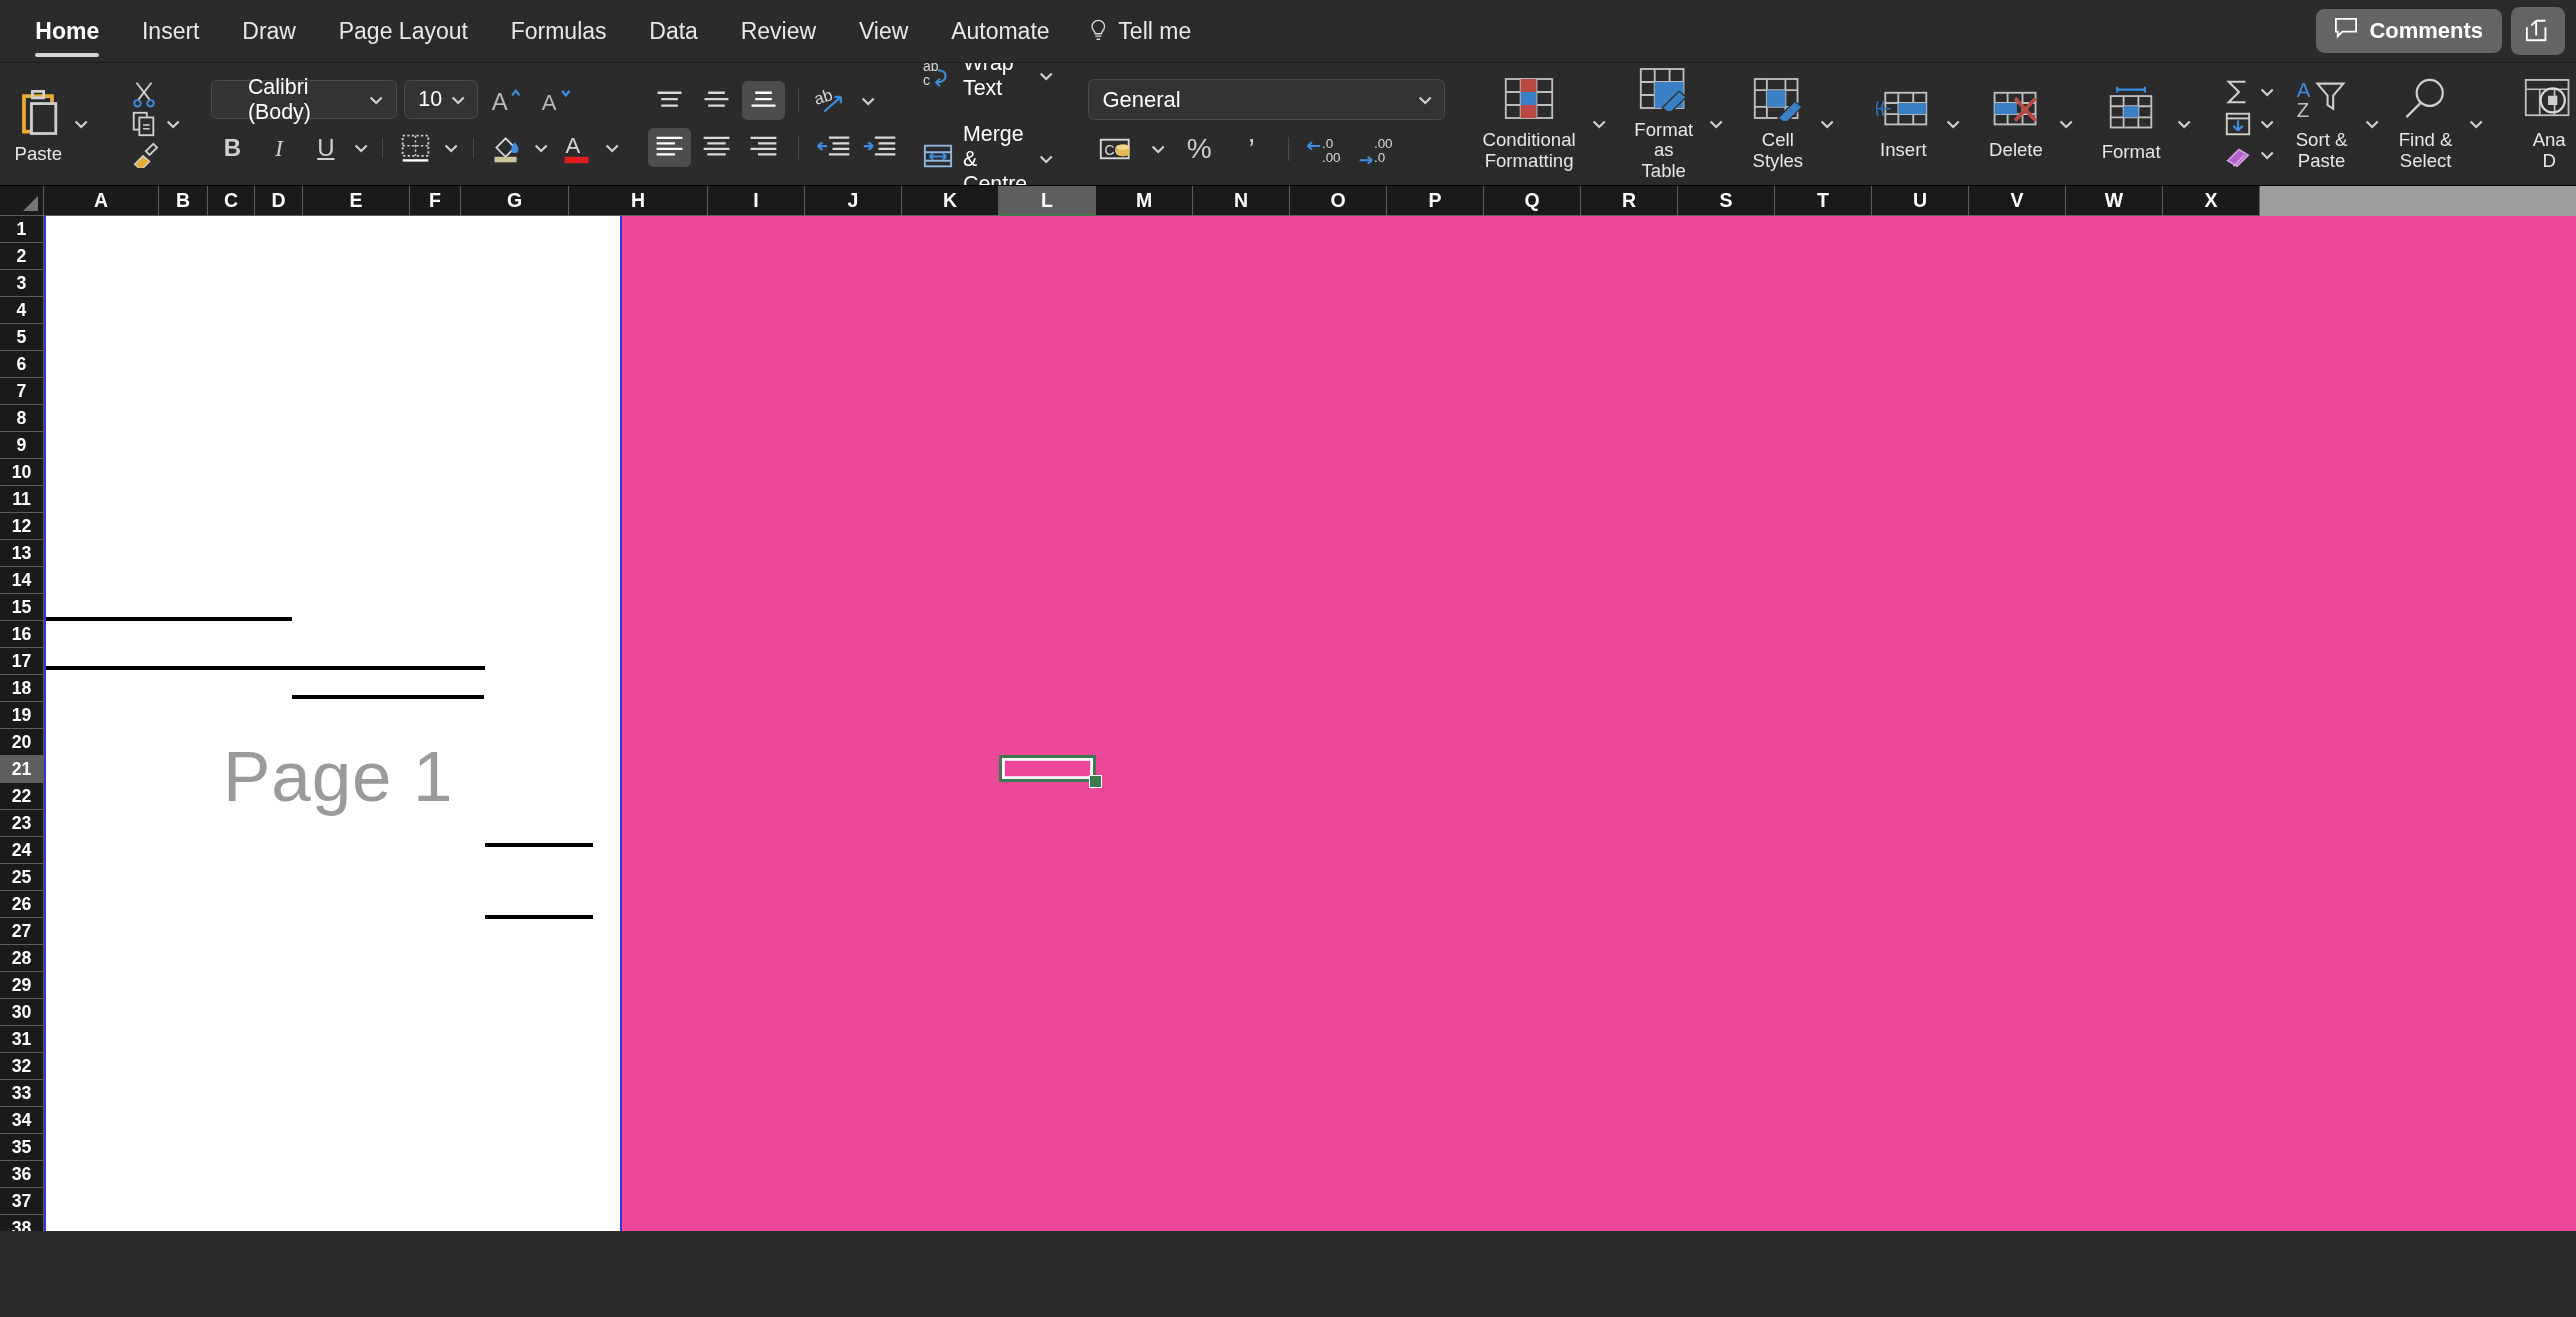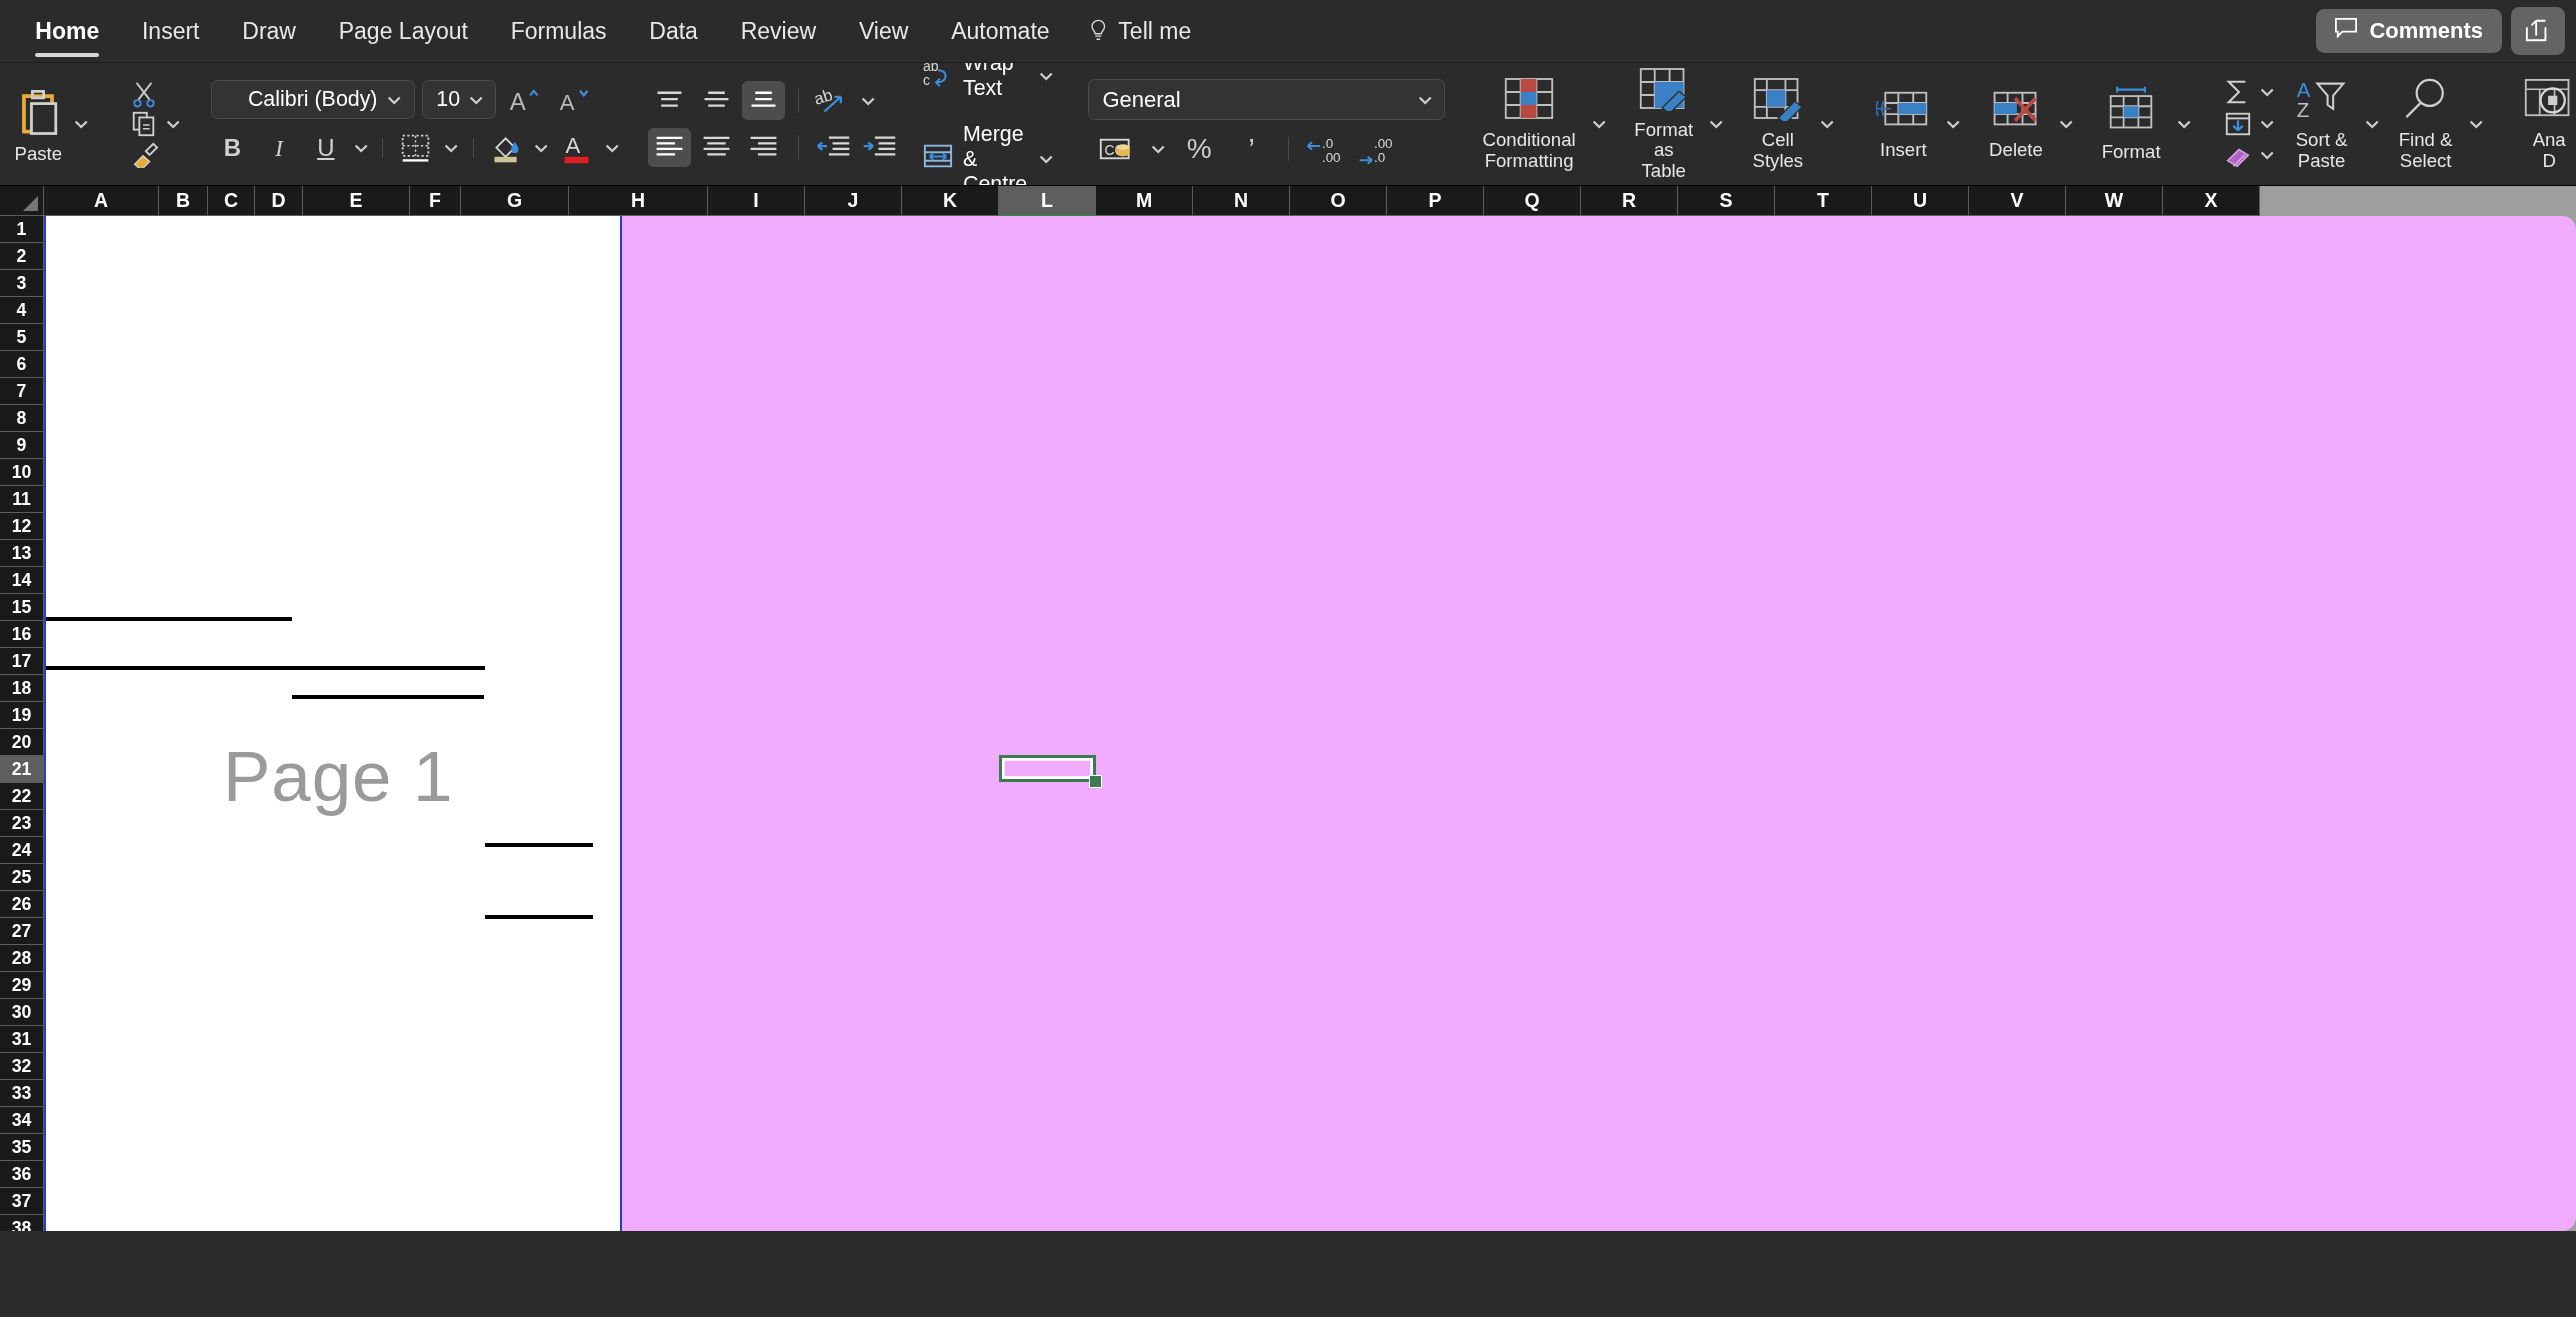--- a/index.html
+++ b/index.html
@@ -61,21 +61,21 @@
 
   
   .fontgrp { display: flex; flex-direction: column; justify-content: center; gap: 9.3px; height: 100%; padding: 0 7.4px; }
   .rowa { display: flex; align-items: center; gap: 7.4px; }
   .rowb { display: flex; align-items: center; gap: 3.7px; }
   .combo {
     background: #333333; border: 0.9px solid #4b4b4b; border-radius: 6.5px;
     height: 39px; display: flex; align-items: center; justify-content: space-between;
     padding: 0 9.3px 0 13px; color: #fff; font-size: 21.4px; cursor: default;
   }
-  .combo.font { width: 204px; padding-left: 36px; }
+  .combo.font { width: 186px; padding-left: 36px; }
   .combo.size { width: 74px; }
   .combo.numfmt { width: 357px; font-size: 22px; height: 41px; }
   .sqbtn {
     width: 43px; height: 39px; display: flex; align-items: center; justify-content: center;
     border-radius: 5.6px; color: #d8d8d8; cursor: default;
   }
   .sqbtn.active { background: #4d4d4d; }
   .bold-b { font-weight: bold; font-size: 24px; color: #d0d0d0; }
   .ital-i { font-style: italic; font-size: 24px; color: #d0d0d0; font-family: "Liberation Serif", serif; }
   .und-u { font-size: 24px; color: #d0d0d0; text-decoration: underline; }
@@ -129,21 +129,21 @@
   .colcell.sel { background: #5e5e5e; border-bottom: 2.8px solid #3f7d4e; }
 
   .rowhead { position: absolute; top: 30px; left: 0; width: 44px; }
   .rowcell {
     width: 44px; height: 27px; background: #1a1a1a; color: #fff; font-size: 17.7px; font-weight: bold;
     display: flex; align-items: center; justify-content: center;
     border-bottom: 0.9px solid #5d5d5d; border-right: 0.9px solid #5d5d5d;
   }
   .rowcell.sel { background: #5e5e5e; }
 
-  .sheet { position: absolute; top: 30px; left: 44px; right: 0; bottom: 0; background: #f0abfc; border-radius: 14px; }
+  .sheet { position: absolute; top: 30px; left: 44px; right: 0; bottom: 0; background: #ec4899; }
   .pagearea {
     position: absolute; top: 0; left: 0; width: 578px; height: 1015px; background: #ffffff;
     border-left: 2.8px solid #2b39d8; border-right: 2.8px solid #2b39d8;
   }
   .pagelabel {
     position: absolute; color: #9a9a9a; font-size: 71px; white-space: nowrap;
     font-family: "Liberation Sans", sans-serif; letter-spacing: 0.9px;
   }
   .hline { position: absolute; background: #000; height: 3.7px; }
   .selcell {

